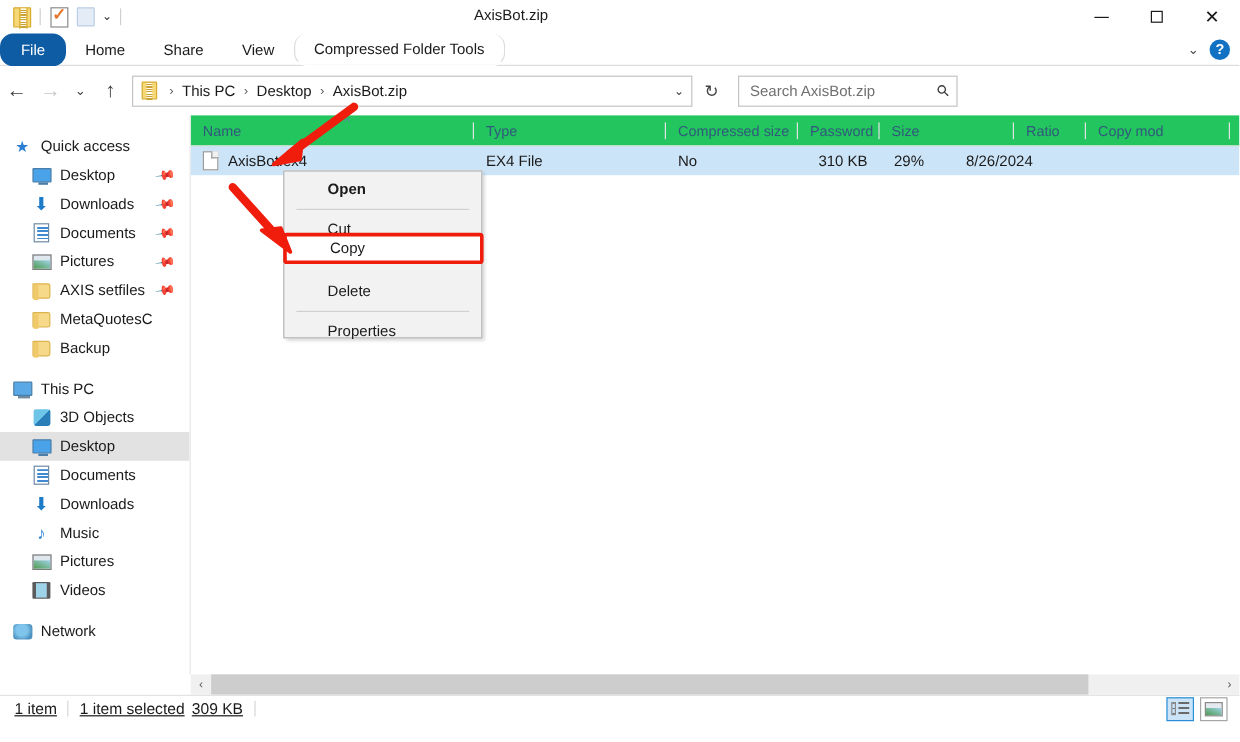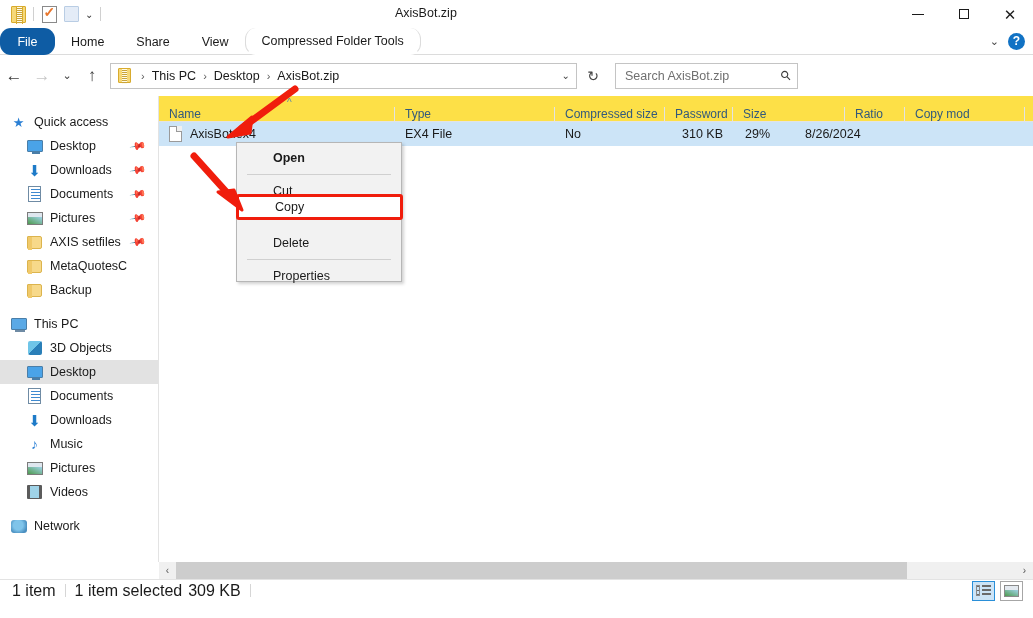--- a/index.html
+++ b/index.html
@@ -264,23 +264,23 @@
     border-radius: 3px;
   }
 
   
   .filepane {
     position: absolute; top: 96px; left: 159px;
     width: 874px; height: 466px;
     background: #ffffff; overflow: hidden;
   }
   .col-header {
-    display: flex; height: 26px; align-items: flex-end;
+    display: flex; height: 26px; align-items: center;
     border-bottom: 1px solid #e3e3e3;
-    background: #fde047;
+    background: #22c55e;
   }
   .col-header .ch {
     font-size: 12px; color: #32597c;
     display: flex; align-items: center;
     padding-left: 10px;
     border-right: 1px solid #e3e3e3;
     white-space: nowrap; overflow: hidden;
   }
   .row {
     display: flex; height: 24px; align-items: stretch;
@@ -360,21 +360,21 @@
     width: 87%; height: 17px; background: #cdcdcd;
   }
   .statusbar {
     position: absolute; left: 0; top: 579px;
     width: 1033px; height: 22px;
     border-top: 1px solid #e3e3e3;
     display: flex; align-items: center;
     background: #ffffff;
   }
   .status-text {
-    font-size: 16px; color: #1a1a1a; padding-left: 12px;
+    font-size: 13px; color: #1a1a1a; padding-left: 12px; text-decoration: underline;
   }
   .status-div {
     width: 1px; height: 13px; background: #d6d6d6; margin: 0 9px;
   }
   .view-btns {
     margin-left: auto; display: flex; gap: 5px; padding-right: 10px;
   }
   .vb {
     width: 23px; height: 20px;
     border: 1px solid #a6a6a6;

